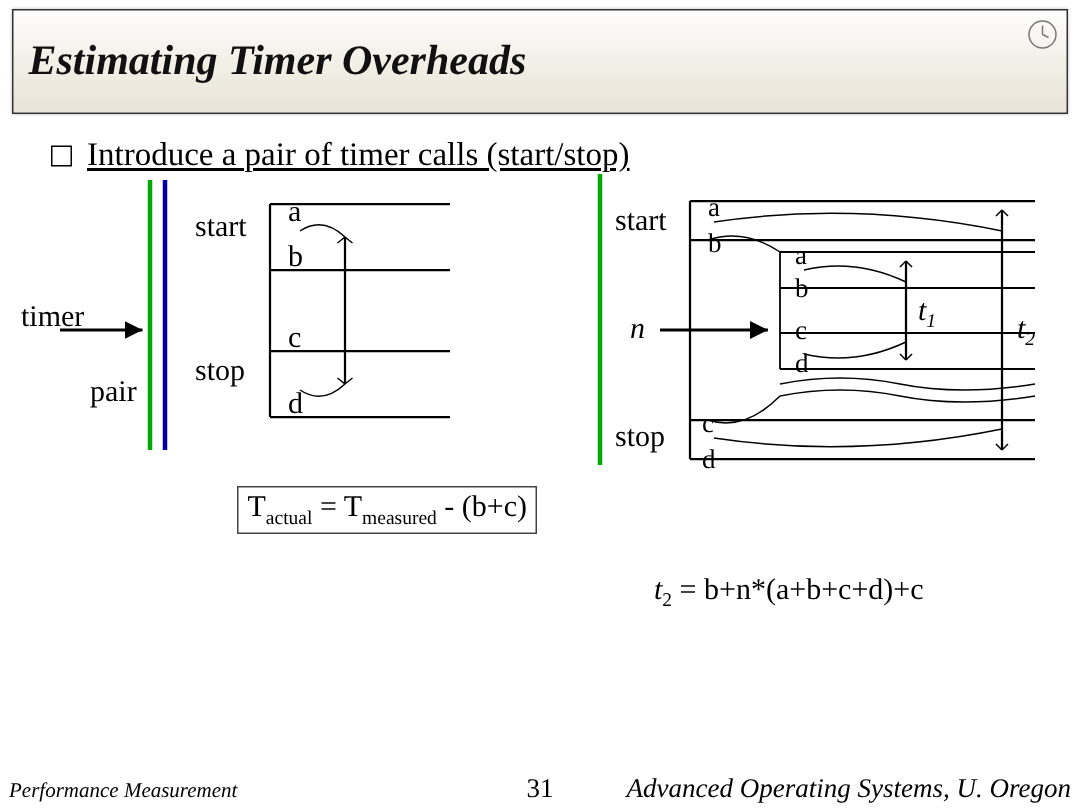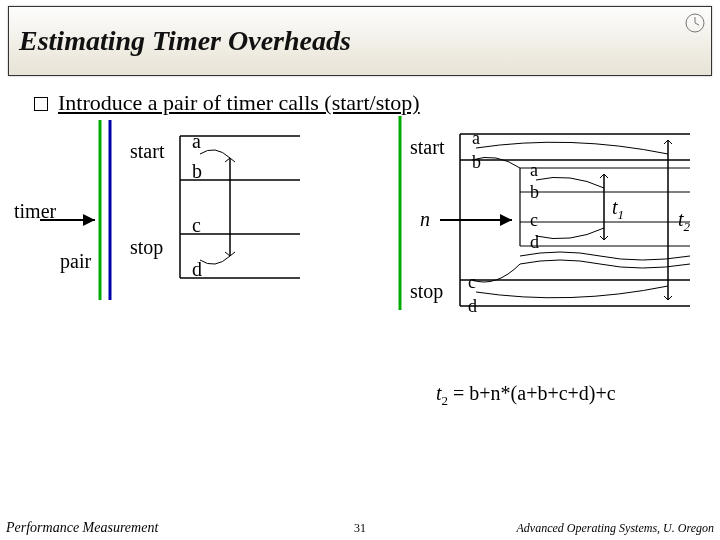--- a/index.html
+++ b/index.html
@@ -72,29 +72,29 @@
     position: absolute;
     left: 6px;
     bottom: 4px;
     font-size: 14px;
     font-style: italic;
   }
   .footer-right {
     position: absolute;
     right: 6px;
     bottom: 4px;
-    font-size: 12px;
+    font-size: 18px;
     font-style: italic;
   }
   .pagenum {
     position: absolute;
     left: 50%;
     transform: translateX(-50%);
     bottom: 4px;
-    font-size: 12px;
+    font-size: 18px;
   }
   svg { position: absolute; left:0; top:0; }
 </style>
 </head>
 <body>
 
 <div class="title-bar">
   <span class="title-text">Estimating Timer Overheads</span>
   <span class="corner-icon">
     <svg viewBox="0 0 24 24" width="24" height="24">
@@ -196,20 +196,23 @@
 <span class="lbl lblsm" style="left:468px;top:186px">d</span>
 
 <span class="lbl lblsm" style="left:530px;top:50px">a</span>
 <span class="lbl lblsm" style="left:530px;top:72px">b</span>
 <span class="lbl lblsm" style="left:530px;top:100px">c</span>
 <span class="lbl lblsm" style="left:530px;top:122px">d</span>
 
 <span class="lbl" style="left:612px;top:86px;font-style:italic"><span>t</span><span class="sub">1</span></span>
 <span class="lbl" style="left:678px;top:98px;font-style:italic"><span>t</span><span class="sub">2</span></span>
 
+<div class="eq-box" style="left:158px;top:214px">
+  <span>T</span><span class="sub">actual</span><span> = T</span><span class="sub">measured</span><span> - (b+c)</span>
+</div>
 
 <div class="lbl" style="left:436px;top:272px">
   <span style="font-style:italic">t</span><span class="sub">2</span><span> = b+n*(a+b+c+d)+c</span>
 </div>
 
 
 </div>
 
 <div class="footer-left">Performance Measurement</div>
 <div class="pagenum">31</div>

